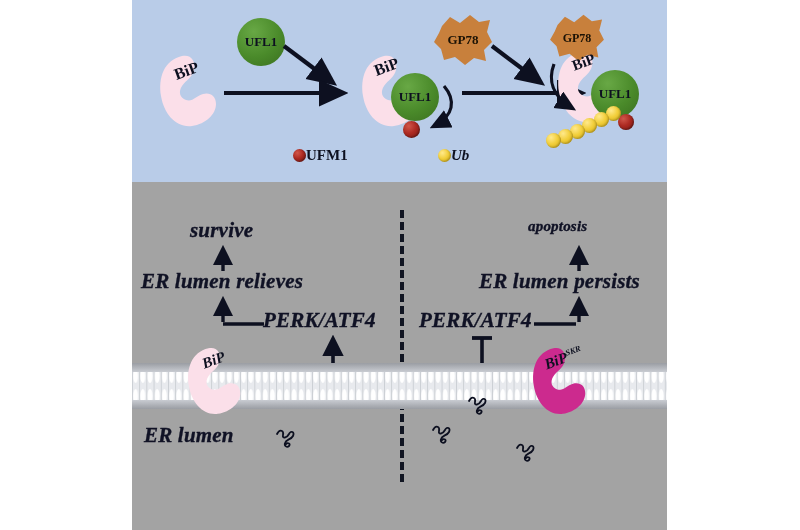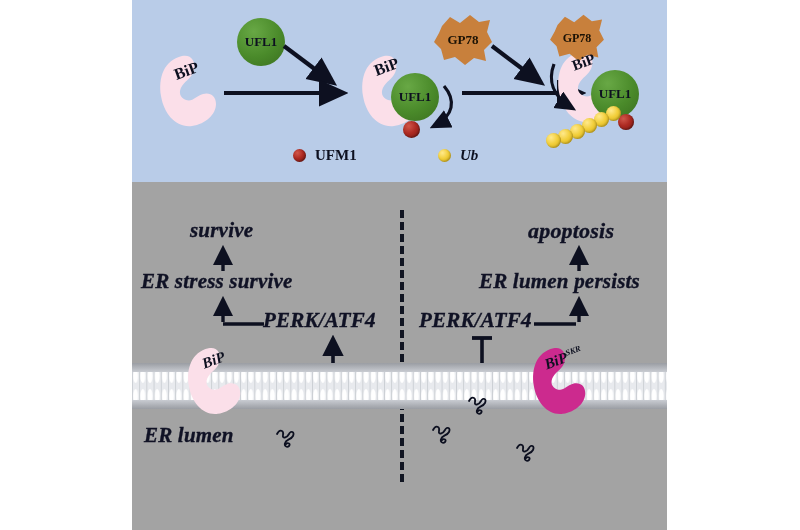--- a/index.html
+++ b/index.html
@@ -109,21 +109,20 @@
   }
   .membrane svg { display:block; width:100%; height:100%; }
   .divider {
     position: absolute;
     border-left: 4px dashed #111522;
   }
   .legend-item {
     position: absolute;
     display: flex;
     align-items: center;
-    gap: 9px;
   }
   .legend-dot { width: 13px; height: 13px; border-radius: 50%; }
   .legend-text {
     font-family: "Liberation Serif", serif;
     font-weight: bold;
     color: #0d1020;
     font-size: 15px;
   }
   .squiggle { position: absolute; }
   .squiggle svg { display:block; overflow: visible; }
@@ -285,21 +284,21 @@
       <svg width="14" height="28">
         <defs>
             <marker id="ba1" markerWidth="6" markerHeight="6" refX="4.5" refY="3" orient="auto">
           <path d="M0,0 L6,3 L0,6 z" fill="#0d1020"></path>
             </marker>
           </defs>
         <line x1="7" y1="27" x2="7" y2="6" stroke="#0d1020" stroke-width="3.4" marker-end="url(#ba1)"></line>
       </svg>
     </div>
 
-    <div class="lbl sci-lbl" style="left:9px; top:87px; font-size:21px;">ER stress survive</div>
+    <div class="lbl sci-lbl" style="left:9px; top:87px; font-size:21px;">ER lumen relieves</div>
 
     <div class="arrow" style="left:84px; top:113px;">
       <svg width="14" height="28">
         <defs>
             <marker id="ba2" markerWidth="6" markerHeight="6" refX="4.5" refY="3" orient="auto">
           <path d="M0,0 L6,3 L0,6 z" fill="#0d1020"></path>
             </marker>
           </defs>
         <line x1="7" y1="27" x2="7" y2="6" stroke="#0d1020" stroke-width="3.4" marker-end="url(#ba2)"></line>
       </svg>
@@ -317,21 +316,21 @@
       <svg width="14" height="32">
         <defs>
             <marker id="ba3" markerWidth="6" markerHeight="6" refX="4.5" refY="3" orient="auto">
           <path d="M0,0 L6,3 L0,6 z" fill="#0d1020"></path>
             </marker>
           </defs>
         <line x1="7" y1="31" x2="7" y2="6" stroke="#0d1020" stroke-width="3.6" marker-end="url(#ba3)"></line>
       </svg>
     </div>
 
-    <div class="lbl sci-lbl" style="left:396px; top:36px; font-size:22px;">apoptosis</div>
+    <div class="lbl sci-lbl" style="left:396px; top:36px; font-size:15px;">apoptosis</div>
 
     <div class="arrow" style="left:440px; top:62px;">
       <svg width="14" height="28">
         <defs>
             <marker id="ba4" markerWidth="6" markerHeight="6" refX="4.5" refY="3" orient="auto">
           <path d="M0,0 L6,3 L0,6 z" fill="#0d1020"></path>
             </marker>
           </defs>
         <line x1="7" y1="27" x2="7" y2="6" stroke="#0d1020" stroke-width="3.4" marker-end="url(#ba4)"></line>
       </svg>

